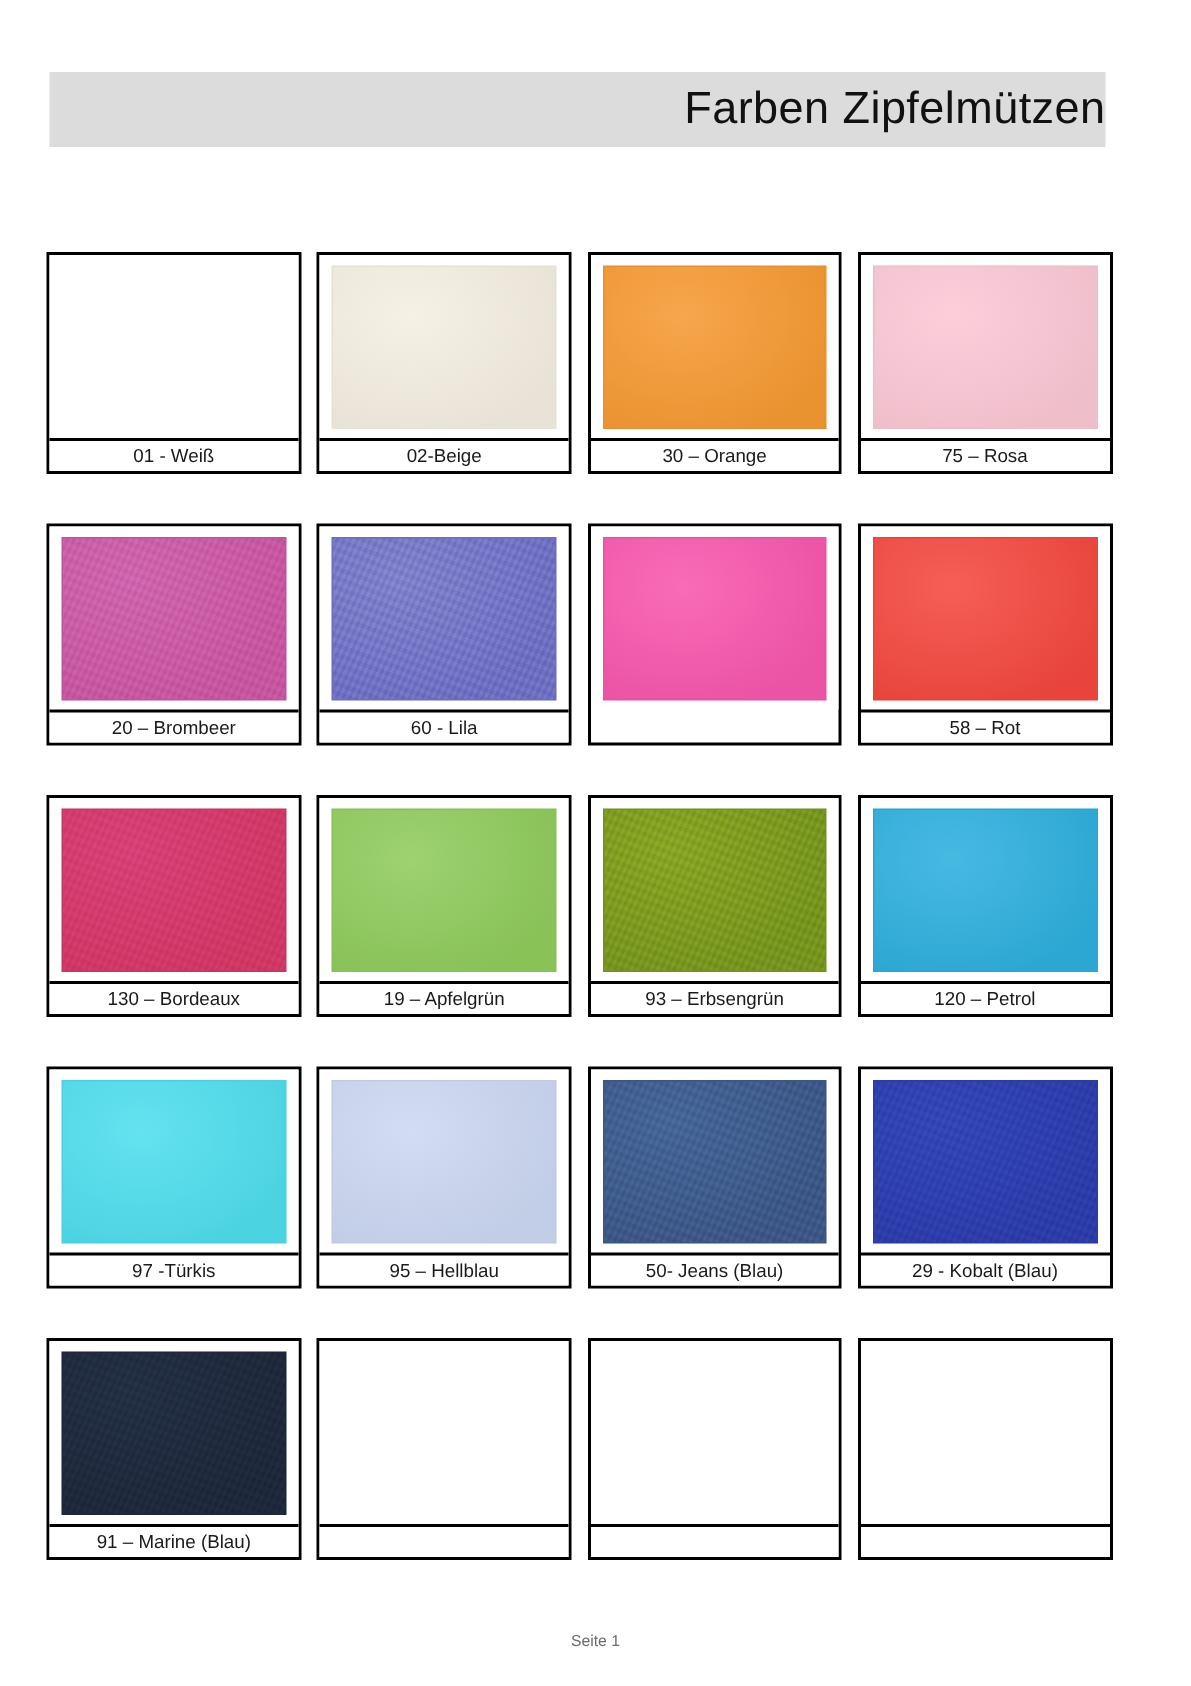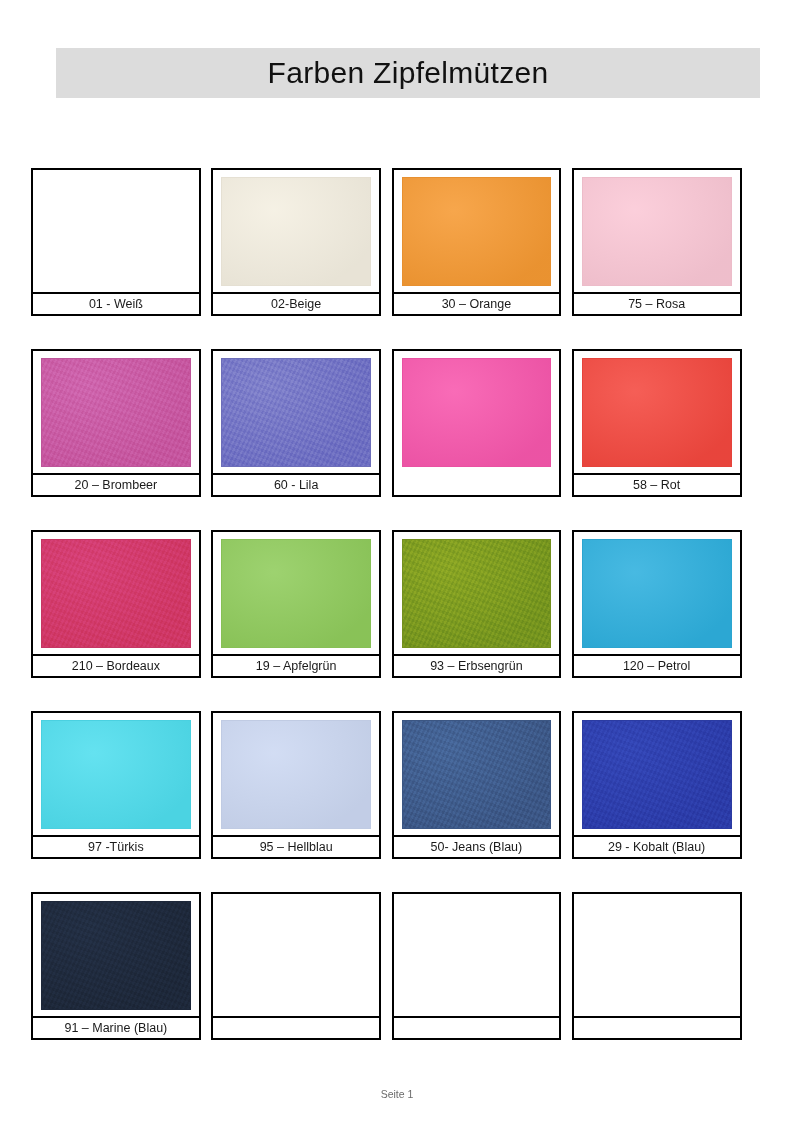--- a/index.html
+++ b/index.html
@@ -27,22 +27,21 @@
   
   .title-band {
     position: absolute;
     left: 33px;
     top: 48px;
     width: 704px;
     height: 50px;
     background: #dcdcdc;
     display: flex;
     align-items: center;
-    justify-content: center;
-    margin-left: 23px;
+    justify-content: flex-end;
   }
   .title-text {
     font-size: 30px;
     font-weight: 400;
     letter-spacing: 0.3px;
     color: #111111;
     white-space: nowrap;
   }
 
   
@@ -213,21 +212,21 @@
             <span class="label-text">58 – Rot</span>
           </div>
         </div>
       </div>
       <div class="row">
         <div class="cell">
           <div class="swatch-area">
             <div class="swatch has-color textured" style="background: rgb(210, 58, 107);"></div>
           </div>
           <div class="label-strip">
-            <span class="label-text">210 – Bordeaux</span>
+            <span class="label-text">130 – Bordeaux</span>
           </div>
         </div>
         <div class="cell">
           <div class="swatch-area">
             <div class="swatch has-color smooth" style="background: rgb(144, 204, 92);"></div>
           </div>
           <div class="label-strip">
             <span class="label-text">19 – Apfelgrün</span>
           </div>
         </div>

